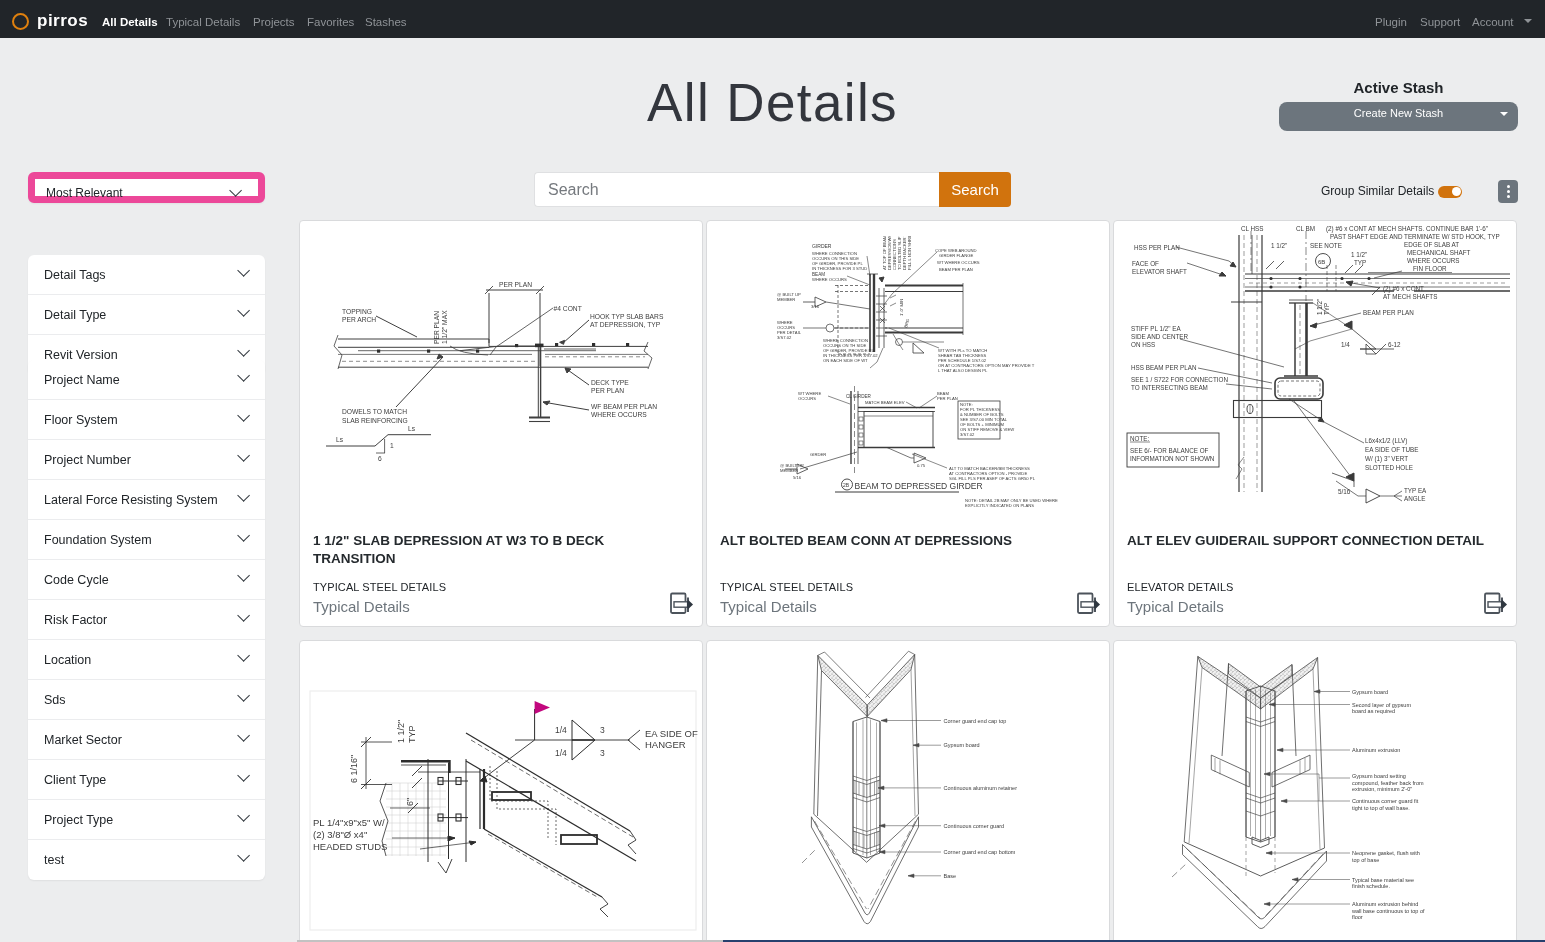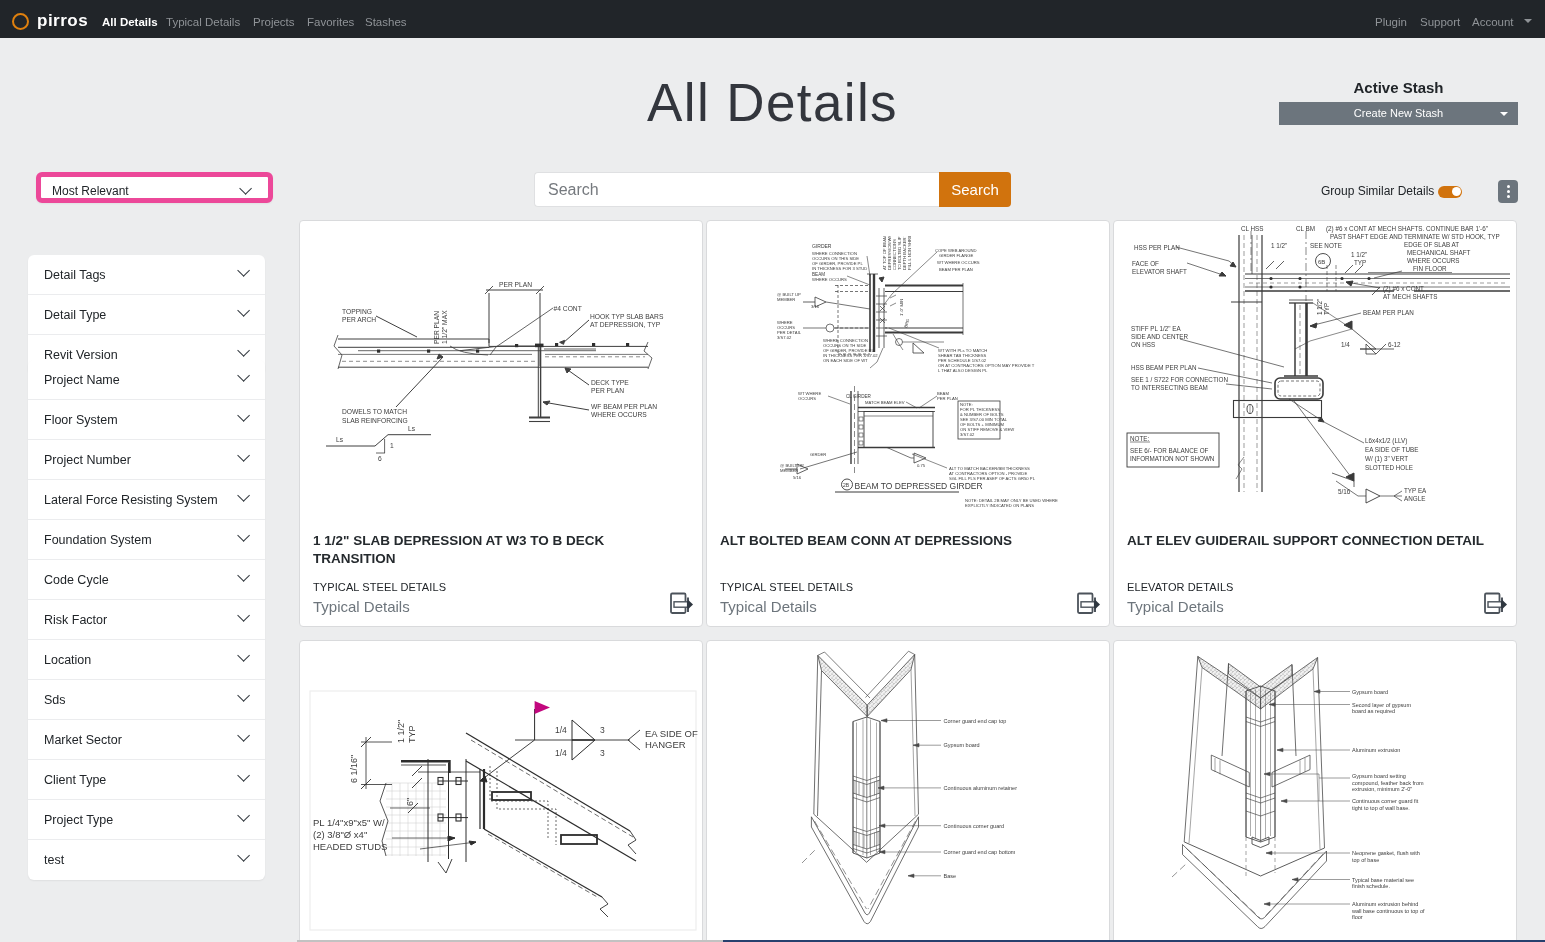--- a/index.html
+++ b/index.html
@@ -7,24 +7,24 @@
   
   #nav { position:absolute; left:0; top:0; width:1545px; height:38px; background:#212529; }
   #nav .brand { position:absolute; left:37px; top:10.5px; color:#fff; font-size:17px; font-weight:700; letter-spacing:0.5px; }
   #nav .ring { position:absolute; left:12px; top:12.5px; width:17px; height:17px; border:2.8px solid #df800e; border-radius:50%; box-sizing:border-box; }
   .navlink { position:absolute; top:15.5px; font-size:11.5px; color:#8f9397; }
   .navlink.active { color:#fff; }
   
   #title { position:absolute; left:0; top:72px; width:1545px; text-align:center; font-size:53px; font-weight:400; color:#33363d; letter-spacing:1.4px; }
   
   #stashlbl { position:absolute; left:1279px; top:79px; width:239px; text-align:center; font-size:15px; font-weight:700; color:#212529; }
-  #stashbtn { position:absolute; left:1279px; top:102px; width:239px; height:23px; background:#6c757d; border-radius:0; color:#fff; font-size:11px; text-align:center; line-height:23px; }
+  #stashbtn { position:absolute; left:1279px; top:102px; width:239px; height:29px; background:#6c757d; border-radius:8px; color:#fff; font-size:11px; text-align:center; line-height:23px; }
   #stashbtn .caret { position:absolute; right:10px; top:9.5px; width:0; height:0; border-left:4px solid transparent; border-right:4px solid transparent; border-top:4px solid #fff; }
   
-  #sortsel { position:absolute; left:36px; top:172px; width:237px; height:31px; background:#fff; border:5px solid #ec4899; border-radius:6px; box-shadow:0 1px 2px rgba(0,0,0,0.05); font-size:12px; color:#212529; line-height:29px; padding-left:11px; }
+  #sortsel { position:absolute; left:28px; top:172px; width:237px; height:31px; background:#fff; border:7px solid #ec4899; border-radius:6px; box-shadow:0 1px 2px rgba(0,0,0,0.05); font-size:12px; color:#212529; line-height:29px; padding-left:11px; }
   
   #searchwrap { position:absolute; left:534px; top:172px; width:477px; height:35px; }
   #searchinput { position:absolute; left:0; top:0; width:405px; height:35px; background:#fff; border:1px solid #dfe0e2; border-right:none; border-radius:4px 0 0 4px; font-size:16px; color:#75797e; line-height:33px; padding-left:13px; }
   #searchbtn { position:absolute; left:405px; top:0; width:72px; height:35px; background:#d1730d; border-radius:0 4px 4px 0; color:#fff; font-size:15px; text-align:center; line-height:35px; }
   
   #grouplbl { position:absolute; left:1321px; top:184px; font-size:12px; color:#212529; }
   #toggle { position:absolute; left:1438px; top:185.5px; width:24px; height:12px; background:#d1730d; border-radius:6px; }
   #toggle .knob { position:absolute; right:1.5px; top:1.5px; width:9px; height:9px; background:#fff; border-radius:50%; }
   #dotsbtn { position:absolute; left:1498px; top:180px; width:20px; height:23px; background:#6c757d; border-radius:4px; }
   .dot { position:absolute; left:8.5px; width:3px; height:3px; background:#fff; border-radius:50%; }

